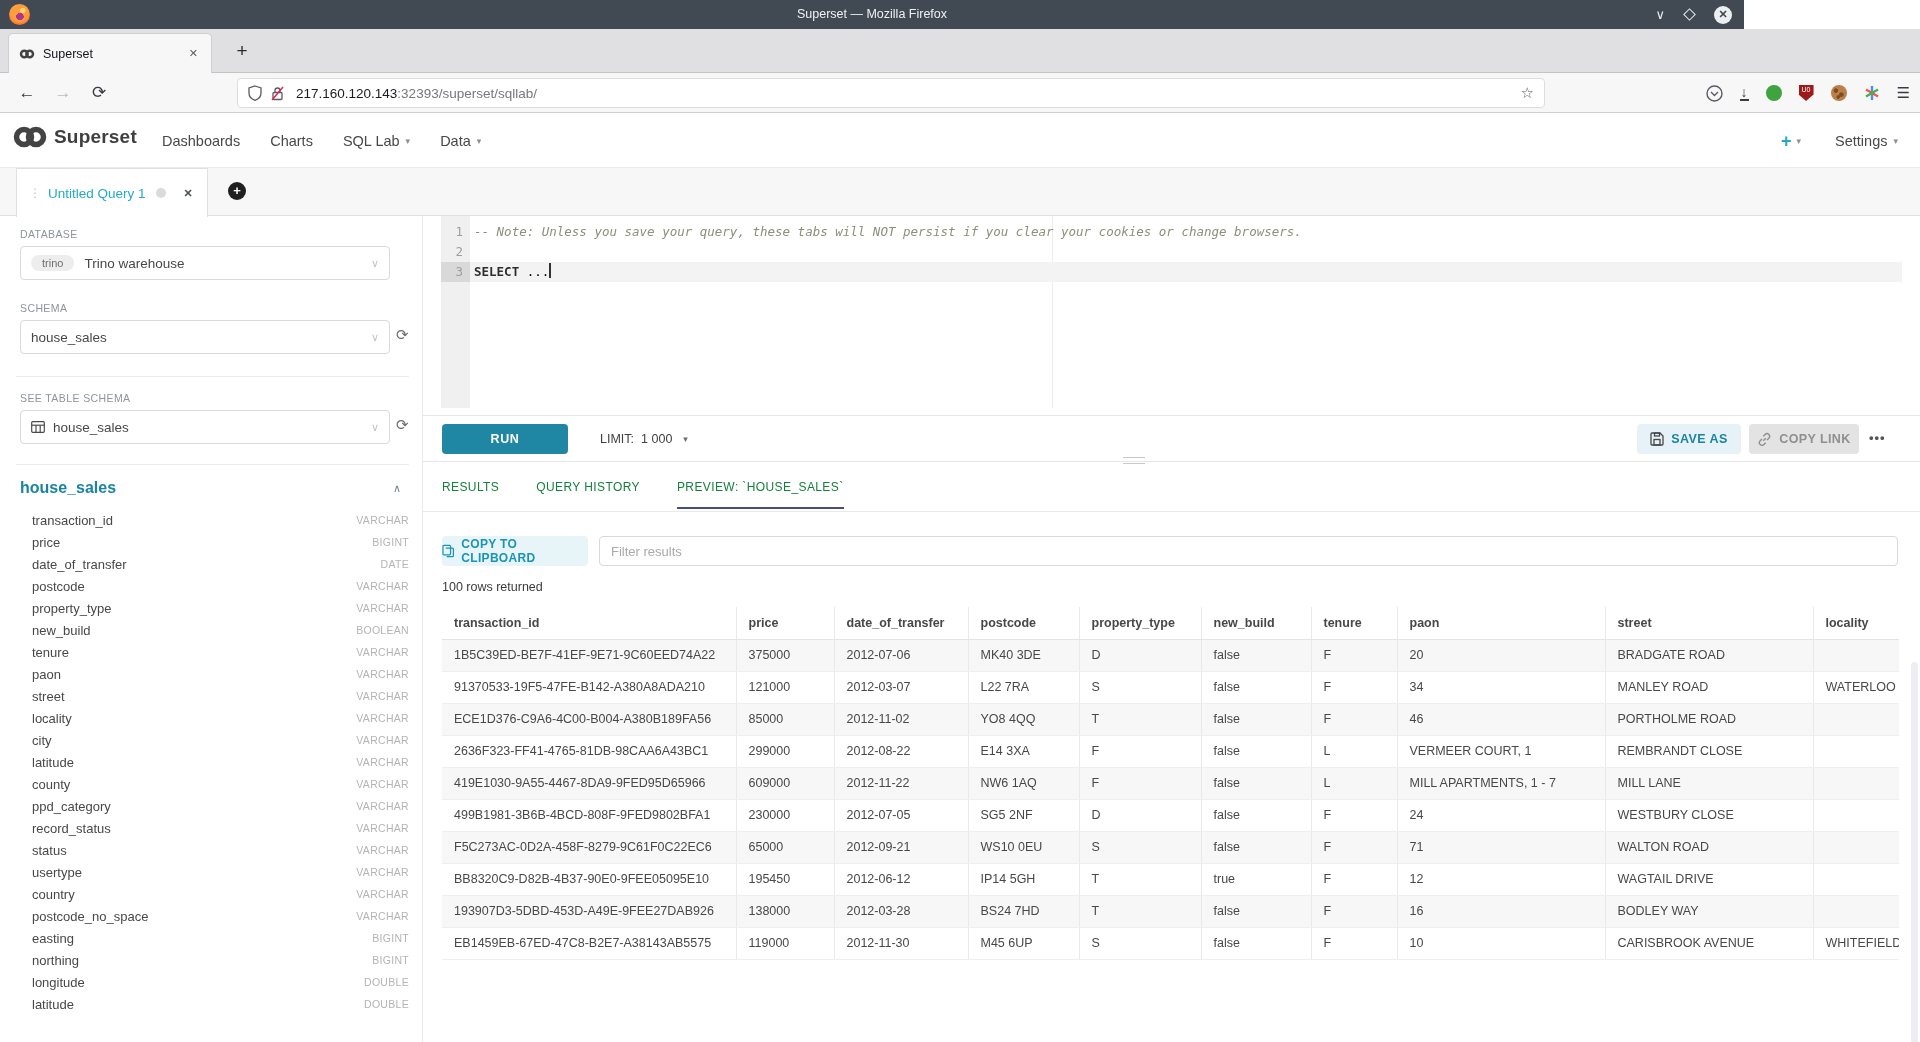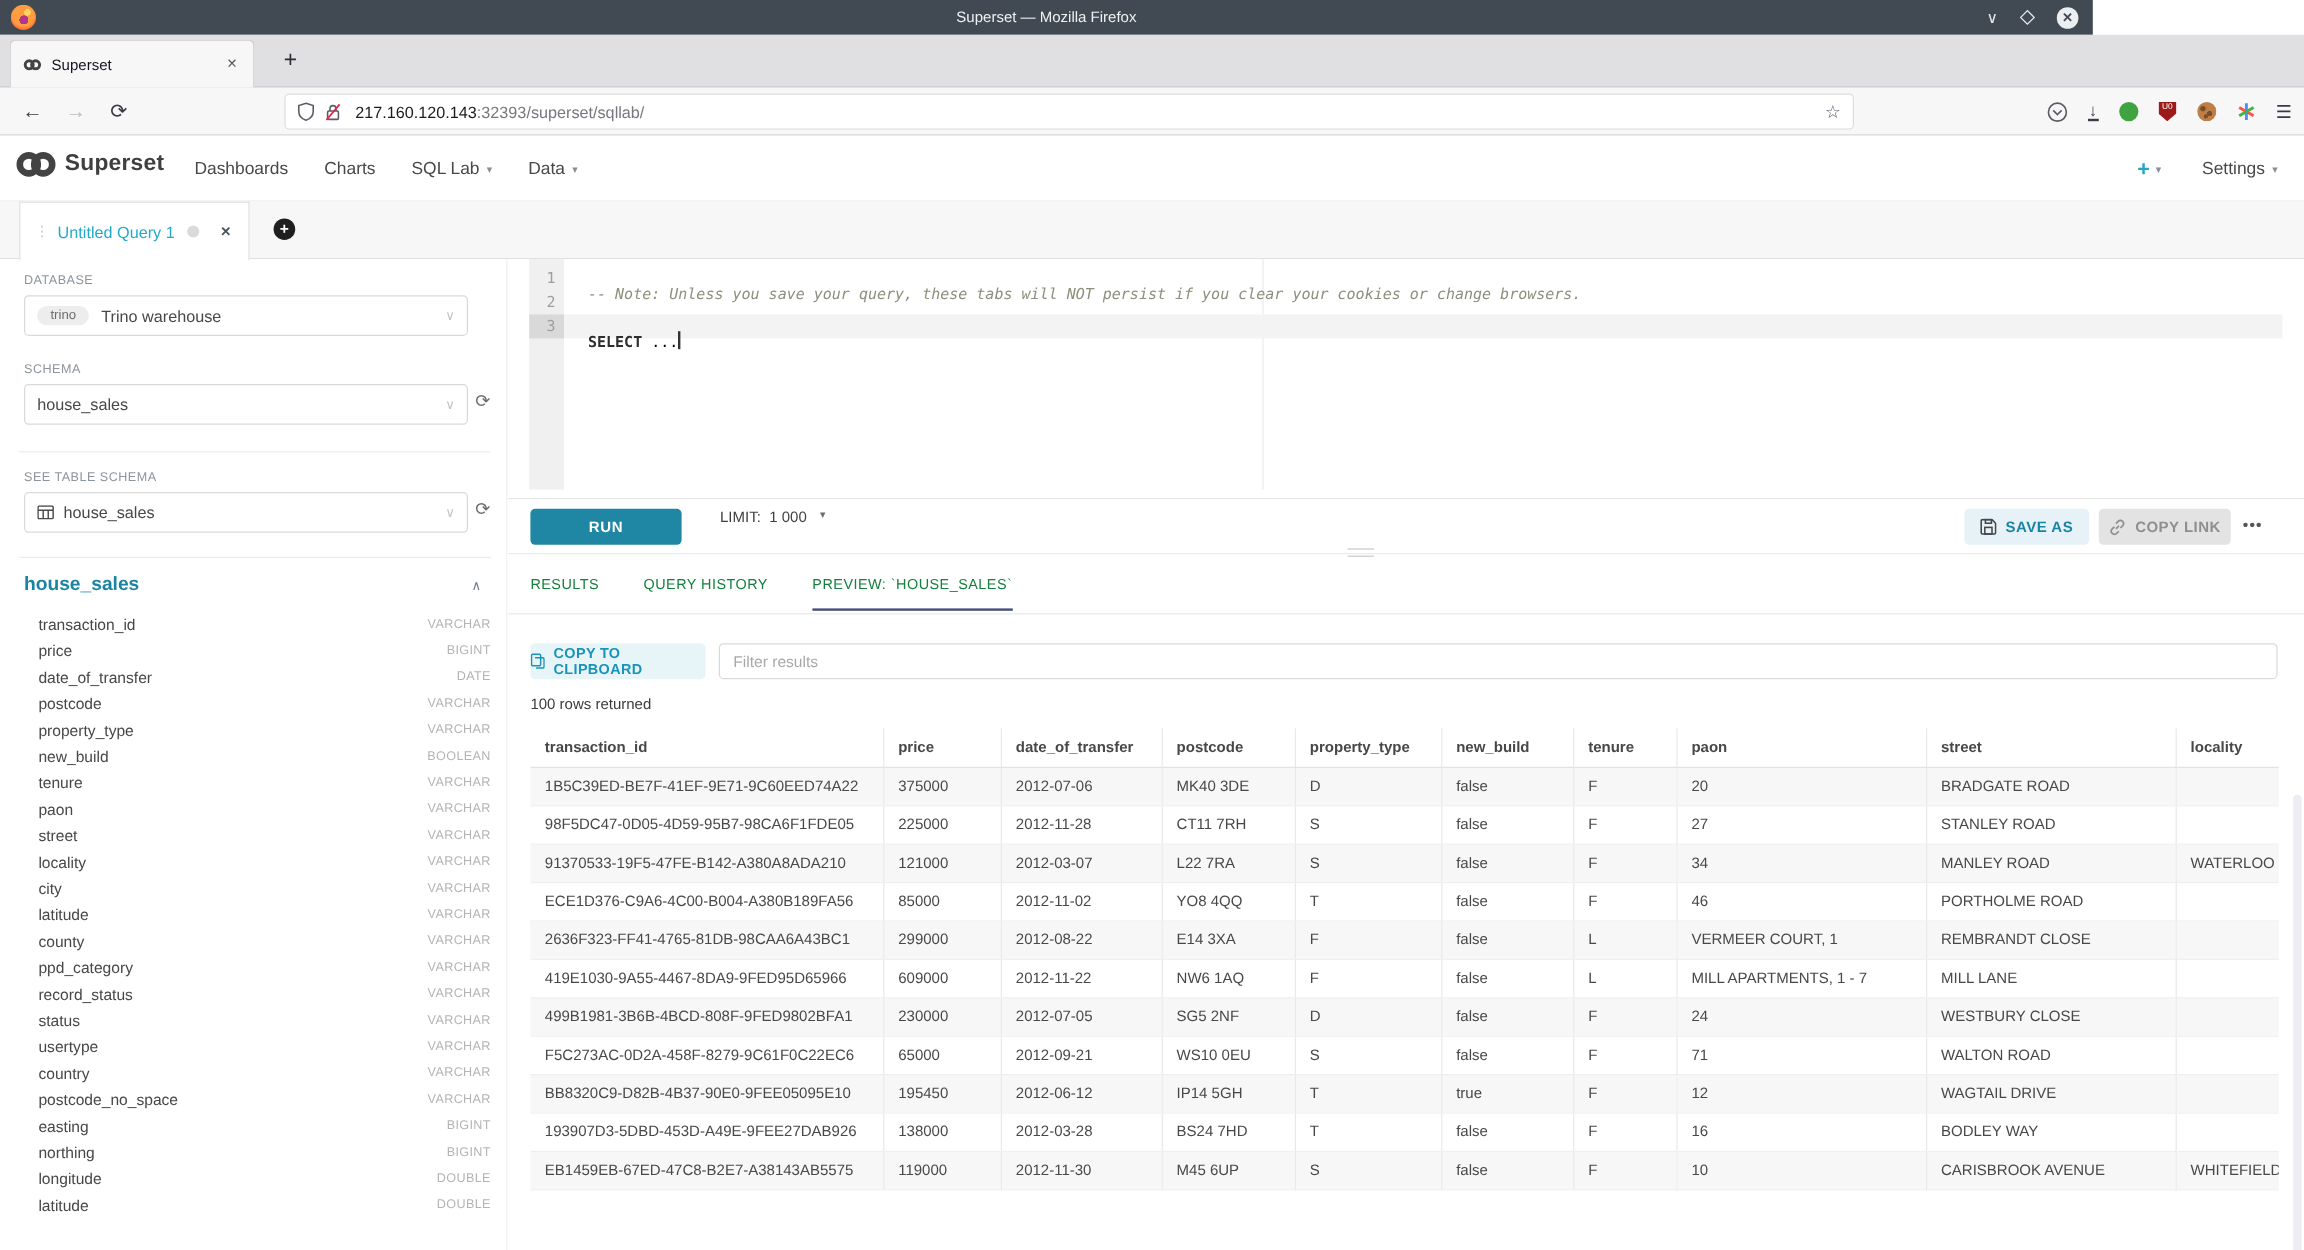--- a/index.html
+++ b/index.html
@@ -98,36 +98,36 @@
   .col-name { font-size:13px; color:#484848; }
   .col-type { margin-left:auto; font-size:10.5px; color:#b4b4b4; letter-spacing:.3px; }
 
   
   #main { position:absolute; left:423px; top:216px; width:1497px; height:826px; background:#fff; }
   #editor { position:absolute; left:0; top:0; width:1497px; height:199px; }
   .gutter-bg { position:absolute; left:18px; top:0; width:29px; height:192px; background:#f0f0f0; }
   .print-margin { position:absolute; left:629px; top:0; width:1px; height:192px; background:#ececec; }
   .ed-line { position:absolute; left:18px; height:20px; display:flex; font-family:"DejaVu Sans Mono", monospace; font-size:12.5px; }
   .gnum { width:29px; text-align:right; padding-right:7px; color:#9e9e9e; line-height:20px; }
-  .code { padding-left:20px; line-height:20px; white-space:pre;margin-top:13px; }
+  .code { padding-left:4px; line-height:20px; white-space:pre; }
   .ed-line.active { width:1461px; }
   .ed-line.active .linefill { position:absolute; left:29px; right:0; top:0; bottom:0; background:#f3f3f3; z-index:0; }
   .ed-line.active .gnum { background:#d9d9d9; position:relative; z-index:1; }
   .ed-line.active .code { position:relative; z-index:1; }
   .comment { color:#8e8e7c; font-style:italic; }
   .kw { color:#2e2e2e; font-weight:bold; }
   .cursor { display:inline-block; width:1.5px; height:15px; background:#333; vertical-align:-2px; }
 
   
   #edtoolbar { position:absolute; left:0; top:199px; width:1497px; height:47px;
     border-top:1px solid #e6e6e6; border-bottom:1px solid #e6e6e6; background:#fff; }
   .run-btn { position:absolute; left:19px; top:8px; width:126px; height:30px; background:#1f87a3;
     border-radius:4px; color:#fff; font-size:12.5px; font-weight:bold; letter-spacing:.6px;
     text-align:center; line-height:30px; }
-  .limit-wrap { position:absolute; left:177px; top:8px; height:30px; display:flex; gap:7px; }
+  .limit-wrap { position:absolute; left:177px; top:8px; height:30px; display:flex; align-items:center; gap:7px; }
   .limit-label, .limit-value { font-size:12.5px; color:#3f3f3f; }
   .limit-caret { font-size:9px; color:#6d6d6d; margin-left:4px; }
   .saveas-btn { position:absolute; left:1214px; top:8px; width:104px; height:30px; background:#e7f2f8;
     border-radius:4px; display:flex; align-items:center; justify-content:center; gap:7px;
     color:#1a85a2; font-size:12.5px; font-weight:bold; letter-spacing:.4px; }
   .copylink-btn { position:absolute; left:1326px; top:8px; width:110px; height:30px; background:#e3e3e3;
     border-radius:4px; display:flex; align-items:center; justify-content:center; gap:7px;
     color:#8f8f8f; font-size:12.5px; font-weight:bold; letter-spacing:.4px; }
   .more-btn { position:absolute; left:1446px; top:8px; height:30px; line-height:28px; color:#555;
     font-size:13px; font-weight:bold; letter-spacing:1px; }
@@ -498,32 +498,20 @@
             <td>2012-07-06</td>
             <td>MK40 3DE</td>
             <td>D</td>
             <td>false</td>
             <td>F</td>
             <td>20</td>
             <td>BRADGATE ROAD</td>
             <td></td>
           </tr>
           <tr>
-            <td>98F5DC47-0D05-4D59-95B7-98CA6F1FDE05</td>
-            <td>225000</td>
-            <td>2012-11-28</td>
-            <td>CT11 7RH</td>
-            <td>S</td>
-            <td>false</td>
-            <td>F</td>
-            <td>27</td>
-            <td>STANLEY ROAD</td>
-            <td></td>
-          </tr>
-          <tr>
             <td>91370533-19F5-47FE-B142-A380A8ADA210</td>
             <td>121000</td>
             <td>2012-03-07</td>
             <td>L22 7RA</td>
             <td>S</td>
             <td>false</td>
             <td>F</td>
             <td>34</td>
             <td>MANLEY ROAD</td>
             <td>WATERLOO</td>

